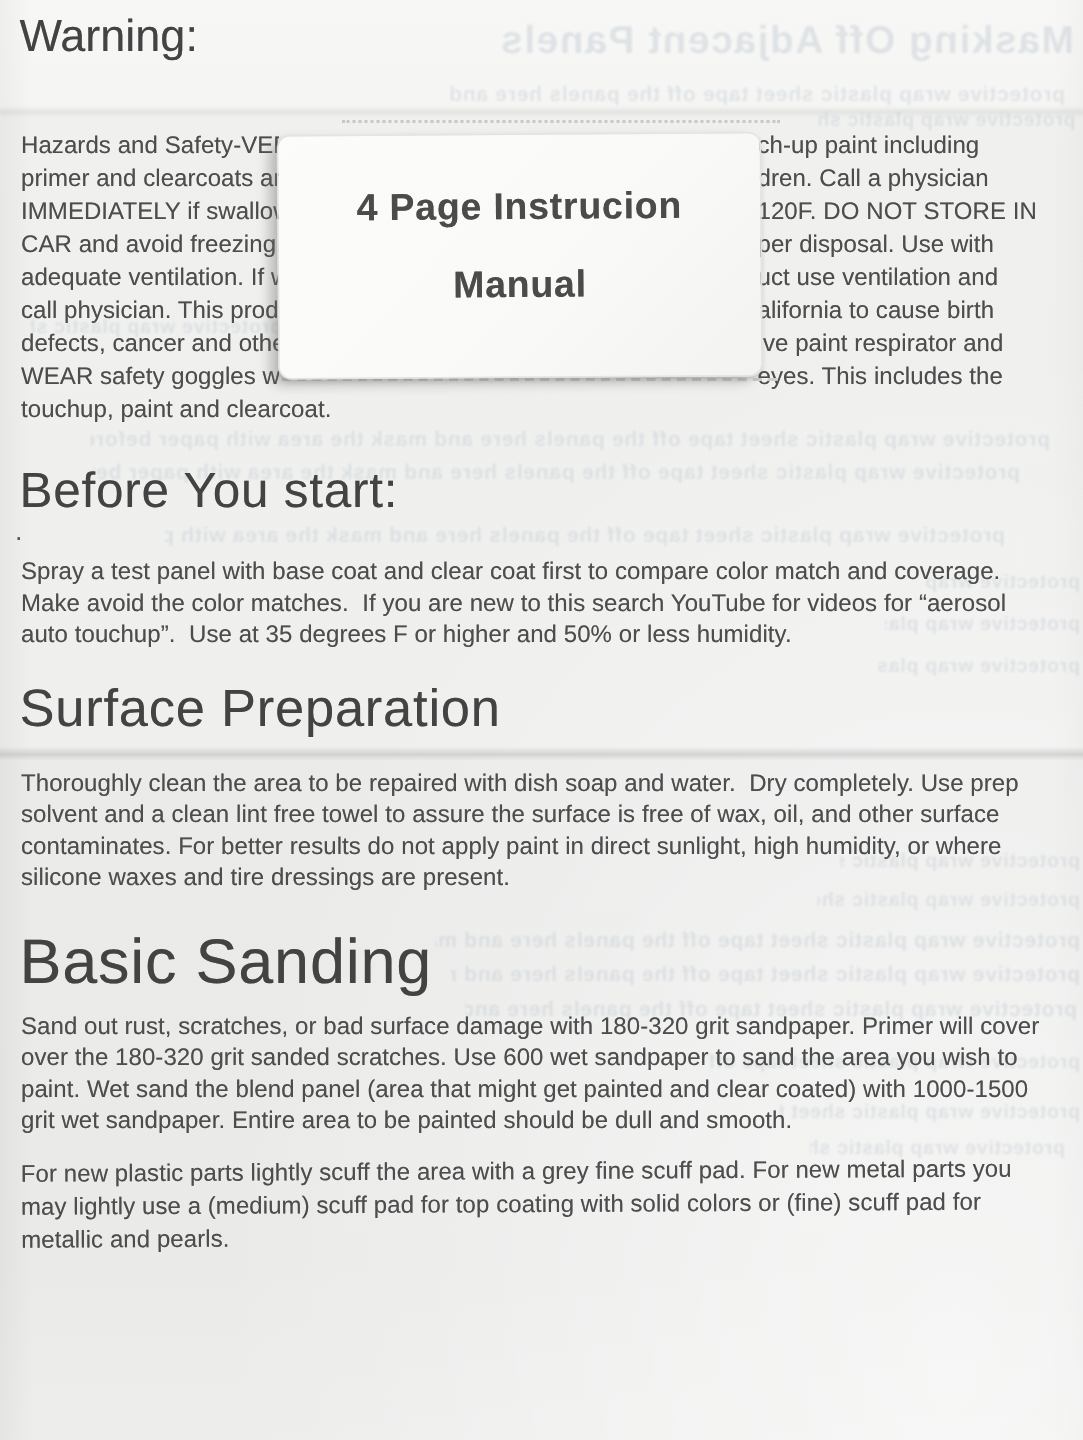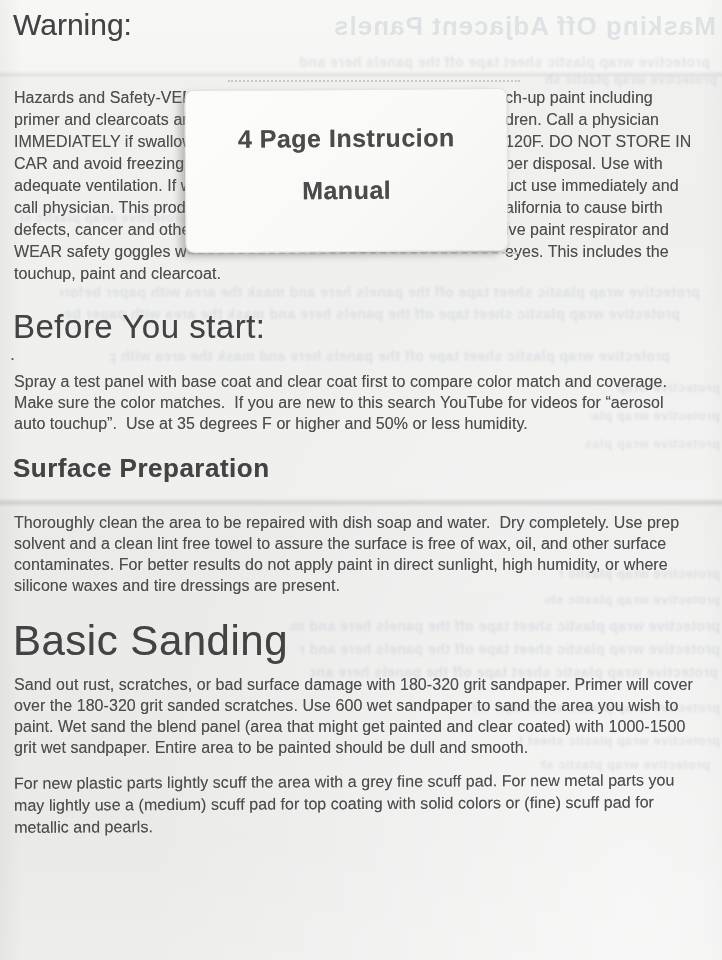--- a/index.html
+++ b/index.html
@@ -25,21 +25,21 @@
   .ghost-h{position:absolute;left:292px;top:11px;width:424px;font-size:26px;font-weight:700;
     letter-spacing:1px;color:#b2bac7;opacity:.34;transform:scaleX(-1);filter:blur(.7px);white-space:nowrap;overflow:hidden;}
   .ghost-ln{position:absolute;overflow:hidden;white-space:nowrap;transform:scaleX(-1);
     color:#aab3c1;opacity:.28;filter:blur(.8px);font-weight:600;letter-spacing:.5px;}
 
   
   .h{position:absolute;left:13px;color:#434343;font-weight:400;white-space:pre;
      text-shadow:0 0 .4px rgba(60,60,60,.45);}
   #warning-h{top:8px;font-size:30px;text-align:center;}
   #before-h{top:308px;font-size:33px;letter-spacing:.5px;}
-  #surface-h{top:453px;font-size:26px;letter-spacing:.5px;font-weight:bold;}
+  #surface-h{top:453px;font-size:35px;letter-spacing:.5px;}
   #sanding-h{top:617px;font-size:42px;letter-spacing:.5px;}
   .stray-dot{position:absolute;left:10px;top:344px;font-size:18px;color:#555;}
 
   
   .para{position:absolute;left:14px;color:#4d4d4d;font-size:16px;letter-spacing:.05px;
         text-shadow:0 0 .35px rgba(70,70,70,.45);}
   .para .ln{white-space:pre;}
   #warning-para{top:87px;width:700px;}
   #warning-para .ln{position:relative;height:22px;line-height:22px;}
   .ln-left{display:inline-block;width:172px;overflow:hidden;white-space:pre;vertical-align:top;}
@@ -98,40 +98,40 @@
       <div class="ghost-ln" style="left: 520px; top: 733px; width: 200px; font-size: 13px;">protective wrap plastic sheet tape off the panels here and mask the area with paper before you spray the adjacent panel sections to keep overspray away from trim</div>
       <div class="ghost-ln" style="left: 540px; top: 757px; width: 170px; font-size: 13px;">protective wrap plastic sheet tape off the panels here and mask the area with paper before you spray the adjacent panel sections to keep overspray away from trim</div>
     </div>
 
   <div class="h" id="warning-h">Warning:</div>
   <div class="para" id="warning-para">
       <div class="ln"><span class="ln-left">Hazards and Safety-VERY</span><span class="ln-right">ch-up paint including</span></div>
       <div class="ln"><span class="ln-left">primer and clearcoats are</span><span class="ln-right">dren. Call a physician</span></div>
       <div class="ln"><span class="ln-left">IMMEDIATELY if swallowed</span><span class="ln-right">120F. DO NOT STORE IN</span></div>
       <div class="ln"><span class="ln-left">CAR and avoid freezing.</span><span class="ln-right">per disposal. Use with</span></div>
-      <div class="ln"><span class="ln-left">adequate ventilation. If w</span><span class="ln-right">uct use immediately and</span></div>
+      <div class="ln"><span class="ln-left">adequate ventilation. If w</span><span class="ln-right">uct use ventilation and</span></div>
       <div class="ln"><span class="ln-left">call physician. This produ</span><span class="ln-right">alifornia to cause birth</span></div>
       <div class="ln"><span class="ln-left">defects, cancer and othe</span><span class="ln-right">ive paint respirator and</span></div>
       <div class="ln"><span class="ln-left">WEAR safety goggles wh</span><span class="ln-right">eyes. This includes the</span></div>
       <div class="ln"><span class="ln-left full">touchup, paint and clearcoat.</span></div>
     </div>
 
   <div class="perf" id="perf-top"></div>
   <div class="perf" id="perf-bottom"></div>
 
   <div class="sticker">
     <div class="s1">4 Page Instrucion</div>
     <div class="s2">Manual</div>
   </div>
 
   <div class="h" id="before-h">Before You start:</div>
   <div class="stray-dot">.</div>
   <div class="para" id="before-para">
       <div class="ln">Spray a test panel with base coat and clear coat first to compare color match and coverage.</div>
-      <div class="ln">Make sure the color matches.  If you are new to this search YouTube for videos for “aerosol</div>
+      <div class="ln">Make avoid the color matches.  If you are new to this search YouTube for videos for “aerosol</div>
       <div class="ln">auto touchup”.  Use at 35 degrees F or higher and 50% or less humidity.</div>
     </div>
 
   <div class="h" id="surface-h">Surface Preparation</div>
   <div class="para" id="surface-para">
       <div class="ln">Thoroughly clean the area to be repaired with dish soap and water.  Dry completely. Use prep</div>
       <div class="ln">solvent and a clean lint free towel to assure the surface is free of wax, oil, and other surface</div>
       <div class="ln">contaminates. For better results do not apply paint in direct sunlight, high humidity, or where</div>
       <div class="ln">silicone waxes and tire dressings are present.</div>
     </div>

